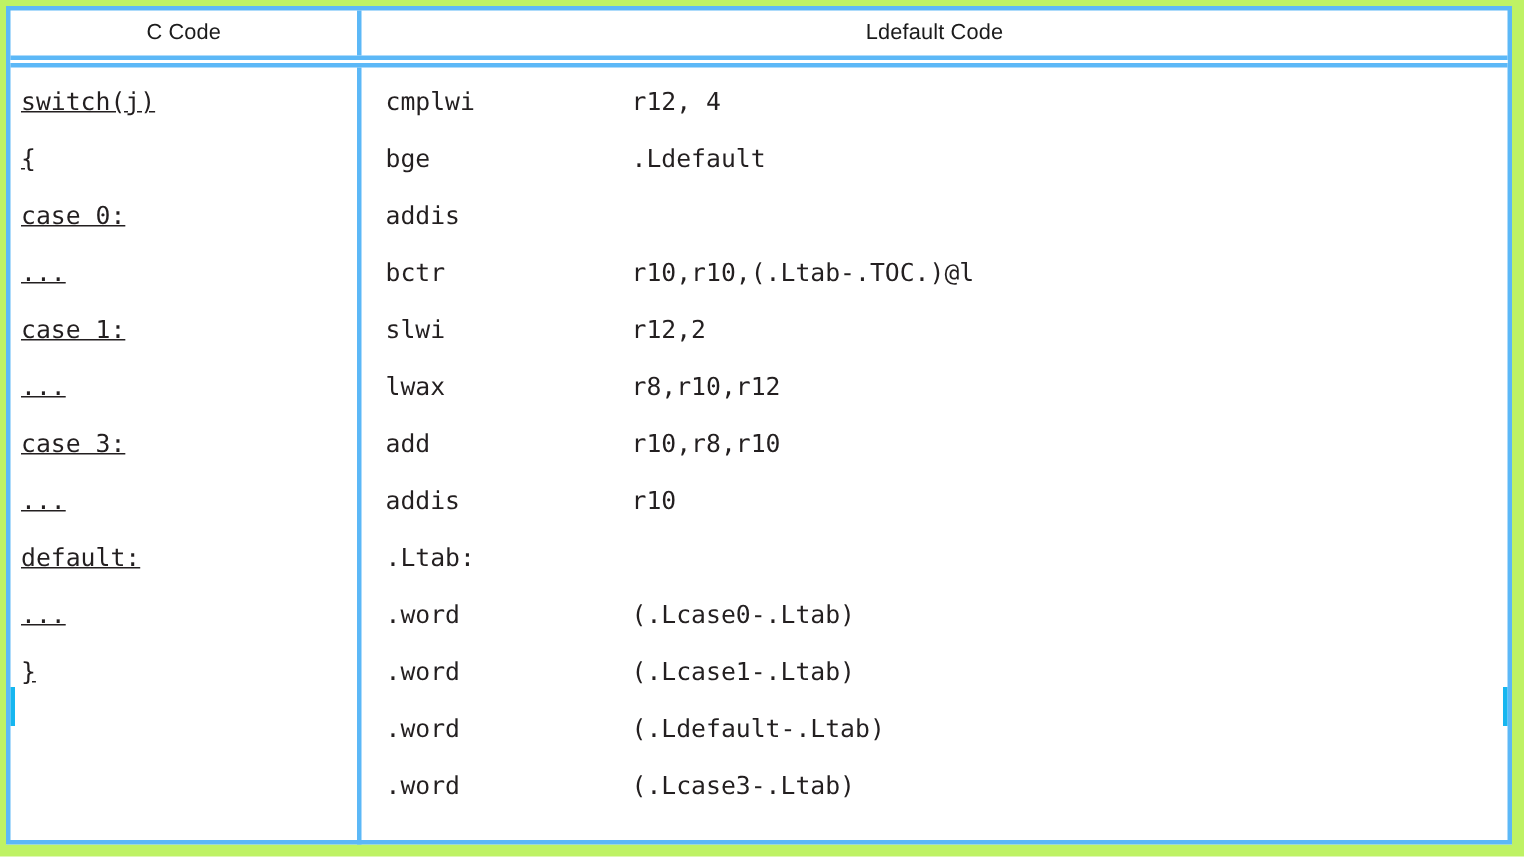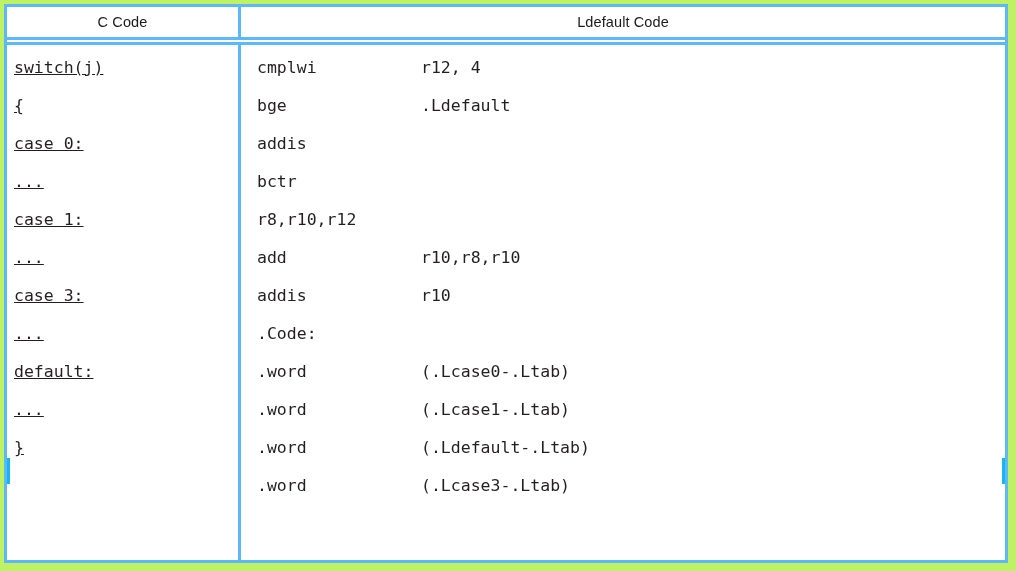--- a/index.html
+++ b/index.html
@@ -165,25 +165,26 @@
           <div class="code-line">...</div>
           <div class="code-line">default:</div>
           <div class="code-line">...</div>
           <div class="code-line">}</div>
         </div>
 
       <div class="col-asm" id="asm-col">
           <div class="asm-line"><span class="mnemonic">cmplwi</span><span class="operand">r12, 4</span></div>
           <div class="asm-line"><span class="mnemonic">bge</span><span class="operand">.Ldefault</span></div>
           <div class="asm-line"><span class="mnemonic">addis</span></div>
-          <div class="asm-line"><span class="mnemonic">bctr</span></div>
-          <div class="asm-line"><span class="operand">r8,r10,r12</span></div>
+          <div class="asm-line"><span class="mnemonic">bctr</span><span class="operand">r10,r10,(.Ltab-.TOC.)@l</span></div>
+          <div class="asm-line"><span class="mnemonic">slwi</span><span class="operand">r12,2</span></div>
+          <div class="asm-line"><span class="mnemonic">lwax</span><span class="operand">r8,r10,r12</span></div>
           <div class="asm-line"><span class="mnemonic">add</span><span class="operand">r10,r8,r10</span></div>
           <div class="asm-line"><span class="mnemonic">addis</span><span class="operand">r10</span></div>
-          <div class="asm-line"><span class="mnemonic">.Code:</span><span class="operand"></span></div>
+          <div class="asm-line"><span class="mnemonic">.Ltab:</span><span class="operand"></span></div>
           <div class="asm-line"><span class="mnemonic">.word</span><span class="operand">(.Lcase0-.Ltab)</span></div>
           <div class="asm-line"><span class="mnemonic">.word</span><span class="operand">(.Lcase1-.Ltab)</span></div>
           <div class="asm-line"><span class="mnemonic">.word</span><span class="operand">(.Ldefault-.Ltab)</span></div>
           <div class="asm-line"><span class="mnemonic">.word</span><span class="operand">(.Lcase3-.Ltab)</span></div>
         </div>
 
     </div>
 
     <div class="edge-artifact left"></div>
     <div class="edge-artifact right"></div>

